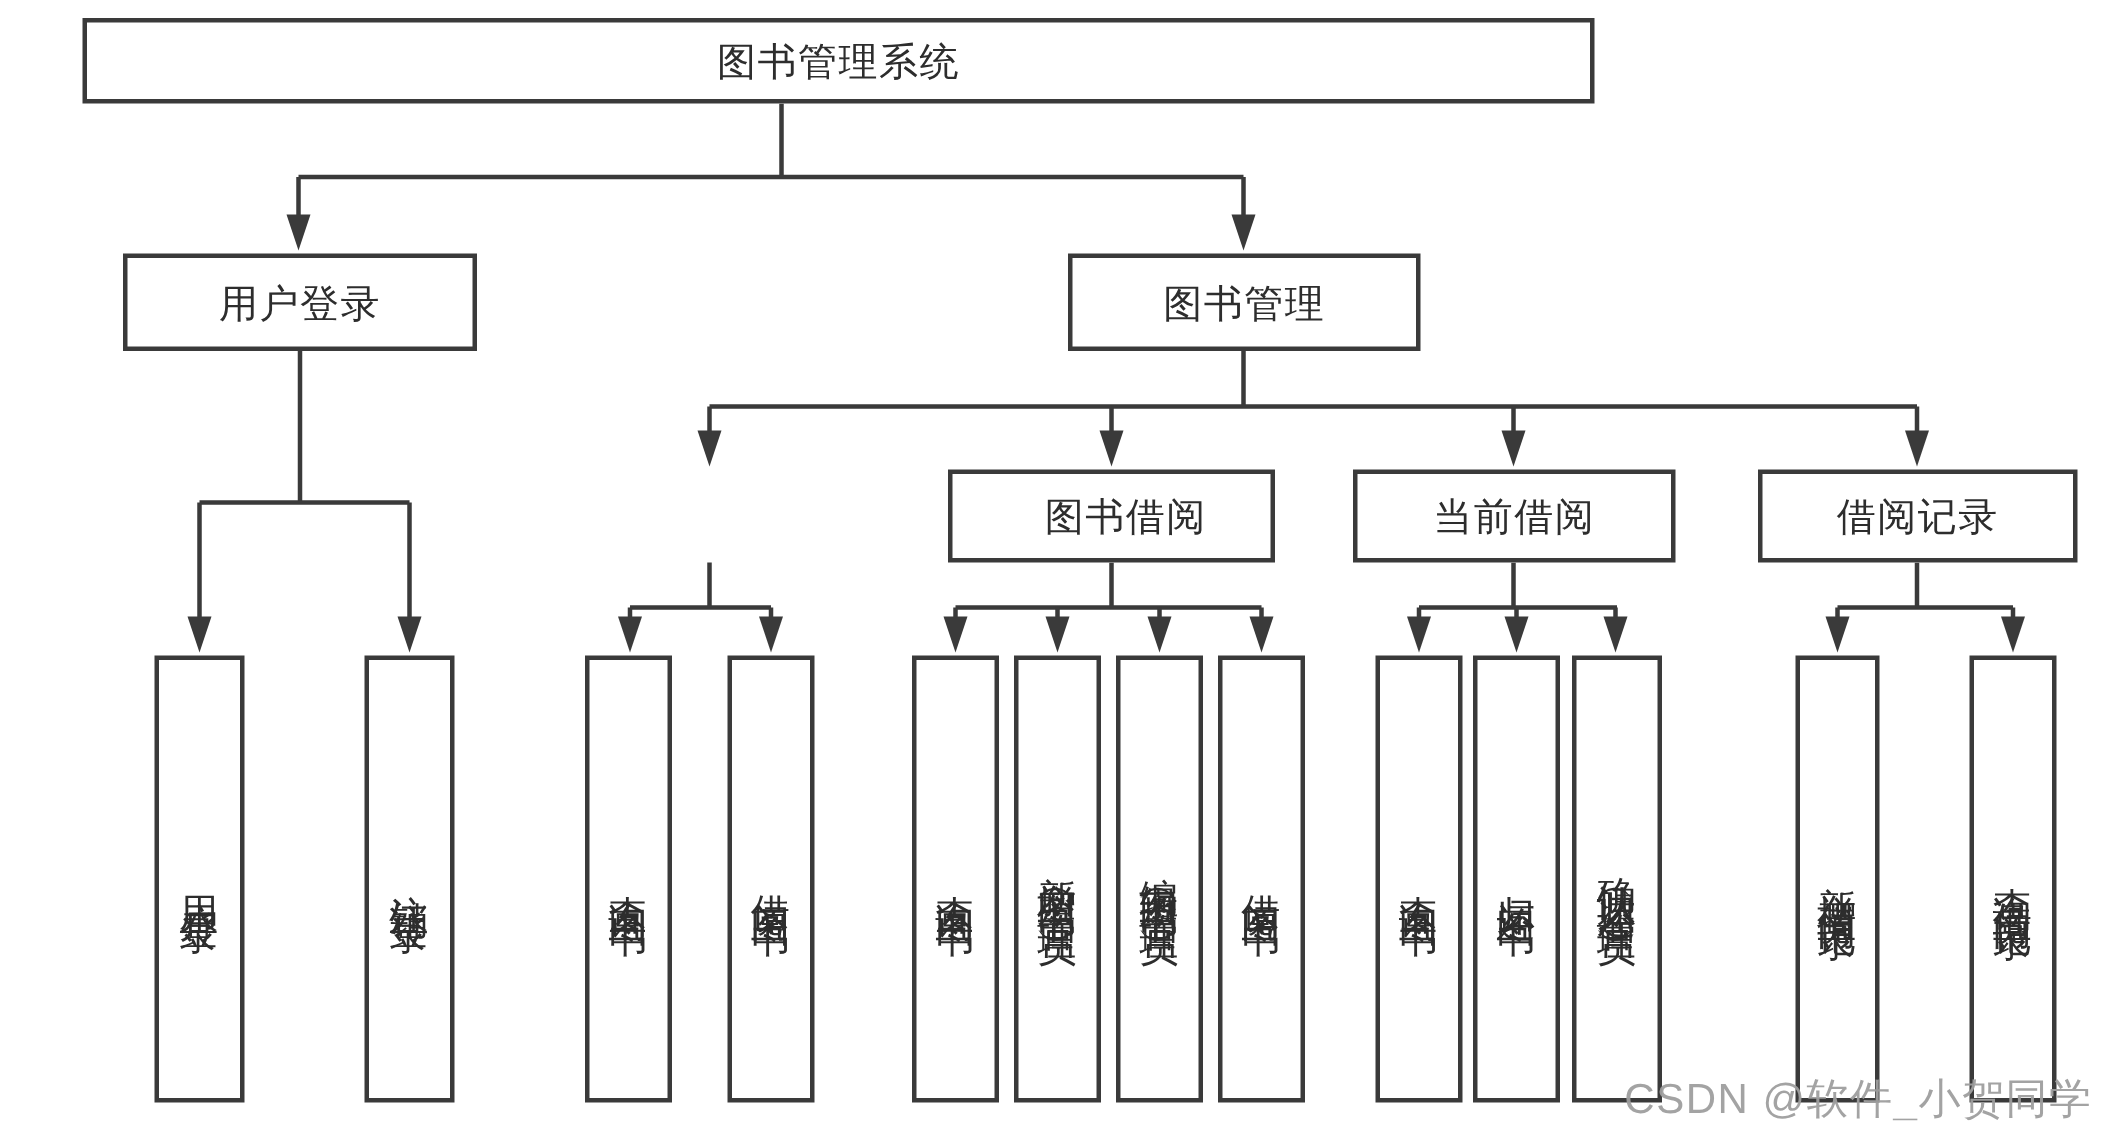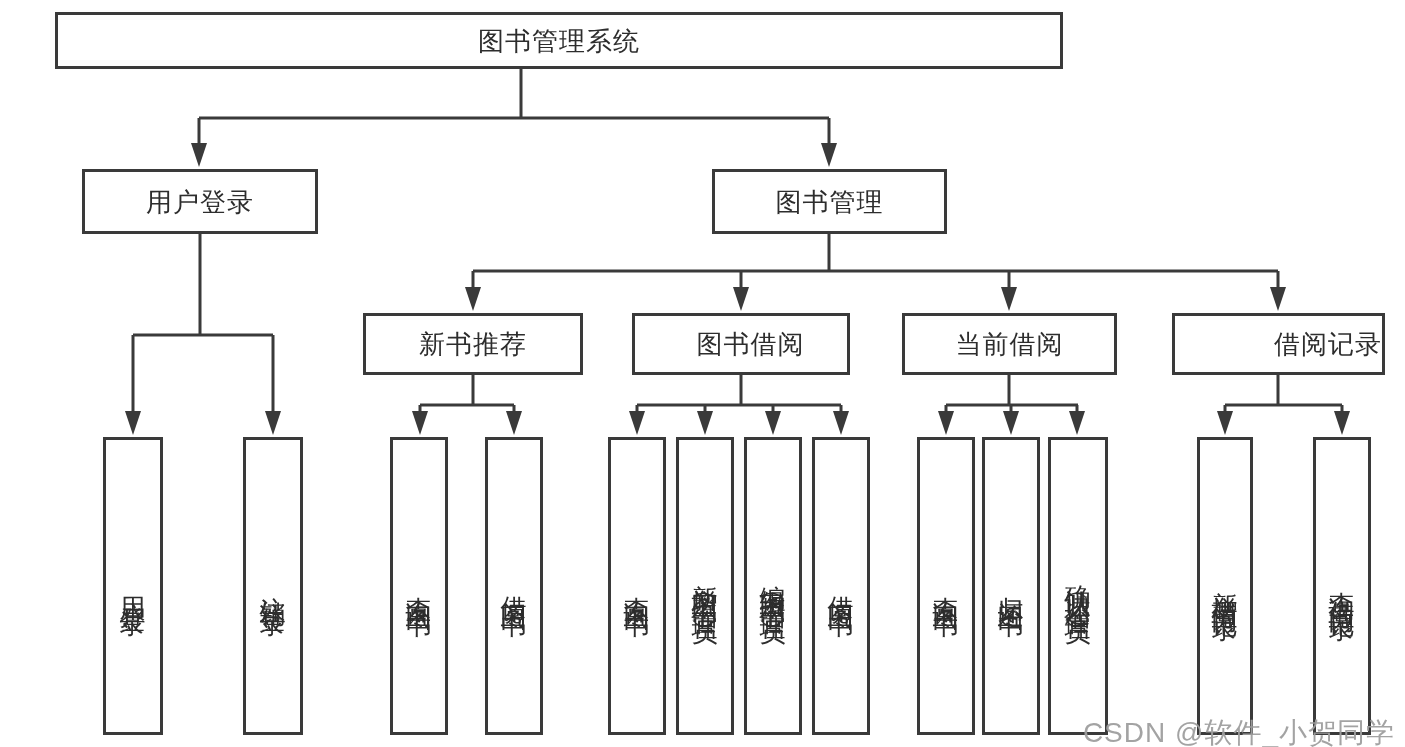--- a/index.html
+++ b/index.html
@@ -37,21 +37,21 @@
   }
   
   .n-root   { left: 15px;  top: 12px;  width: 1008px; height: 57px; margin-left: 40px; }
   
   .n-login  { left: 82px;  top: 169px; width: 236px; height: 65px; }
   .n-mgmt   { left: 712px; top: 169px; width: 235px; height: 65px; align-items: center; }
   
   .n-newbk  { left: 363px;  top: 313px; width: 220px; height: 62px; }
   .n-borrow { left: 632px;  top: 313px; width: 218px; height: 62px; padding-left: 19px; }
   .n-curr   { left: 902px;  top: 313px; width: 215px; height: 62px; justify-content: center; }
-  .n-rec    { left: 1172px; top: 313px; width: 213px; height: 62px; justify-content: flex-end; }
+  .n-rec    { left: 1172px; top: 313px; width: 213px; height: 62px; }
   
   .leaf { top: 437px; height: 298px; }
   .l-g1a { left: 103px;  width: 60px; }
   .l-g1b { left: 243px;  width: 60px; }
   .l-g2a { left: 390px;  width: 58px; }
   .l-g2b { left: 485px;  width: 58px; }
   .l-g3a { left: 608px;  width: 58px; }
   .l-g3b { left: 676px;  width: 58px; }
   .l-g3c { left: 744px;  width: 58px; }
   .l-g3d { left: 812px;  width: 58px; }
@@ -111,23 +111,20 @@
     <span>图书管理系统</span>
   </div>
 
   <div class="node hnode n-login">
     <span>用户登录</span>
   </div>
   <div class="node hnode n-mgmt">
     <span>图书管理</span>
   </div>
 
-  <div class="node hnode n-newbk">
-    <span>新书推荐</span>
-  </div>
   <div class="node hnode n-borrow">
     <span>图书借阅</span>
   </div>
   <div class="node hnode n-curr">
     <span>当前借阅</span>
   </div>
   <div class="node hnode n-rec">
     <span>借阅记录</span>
   </div>
 

